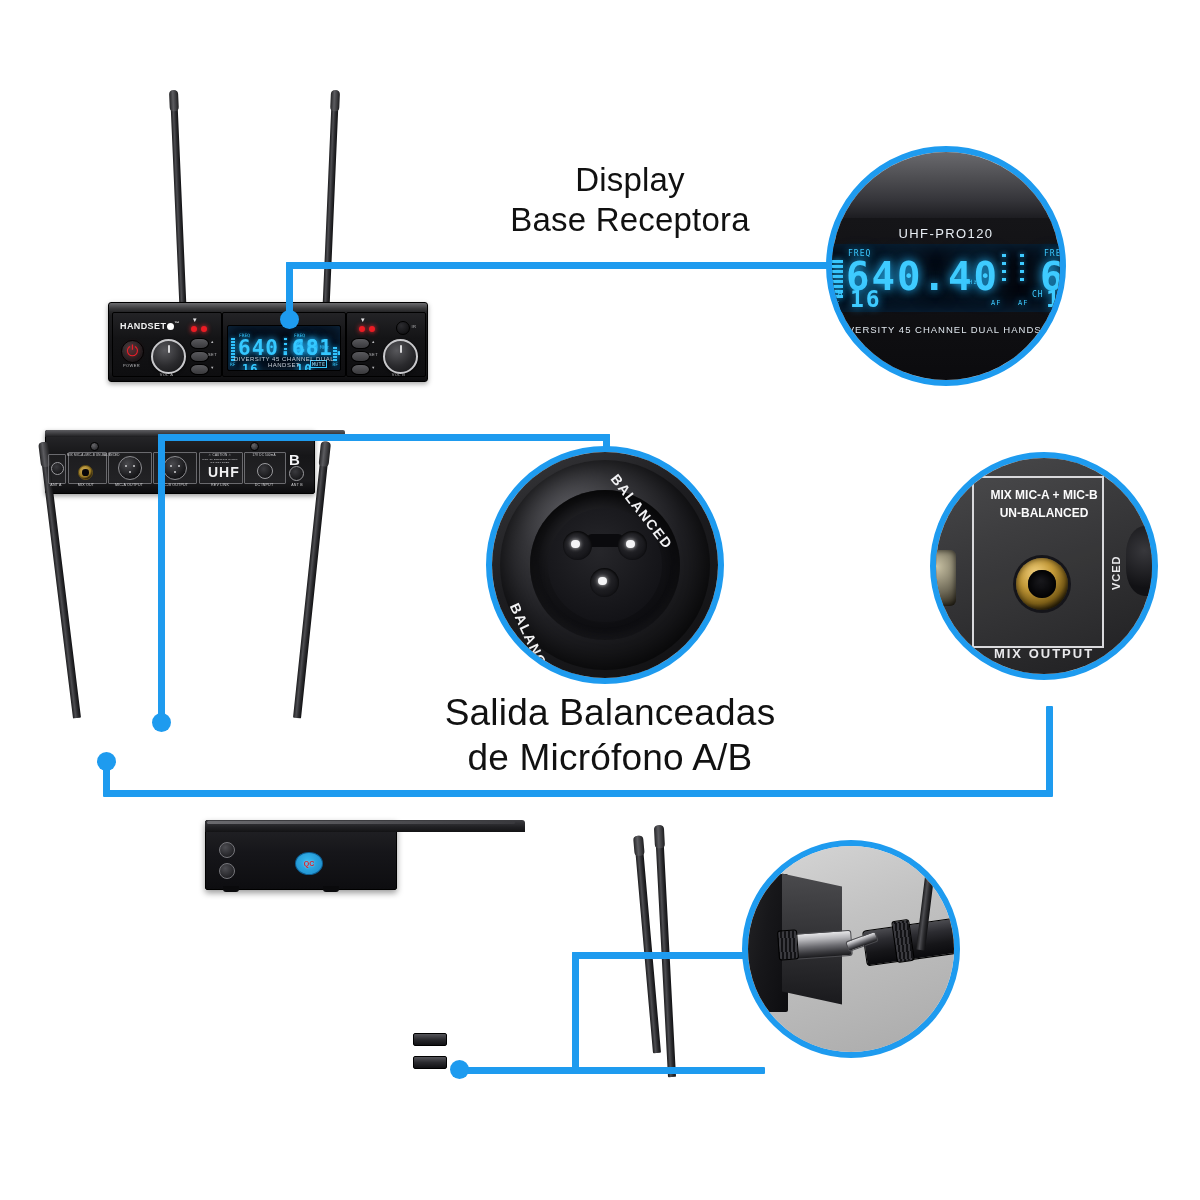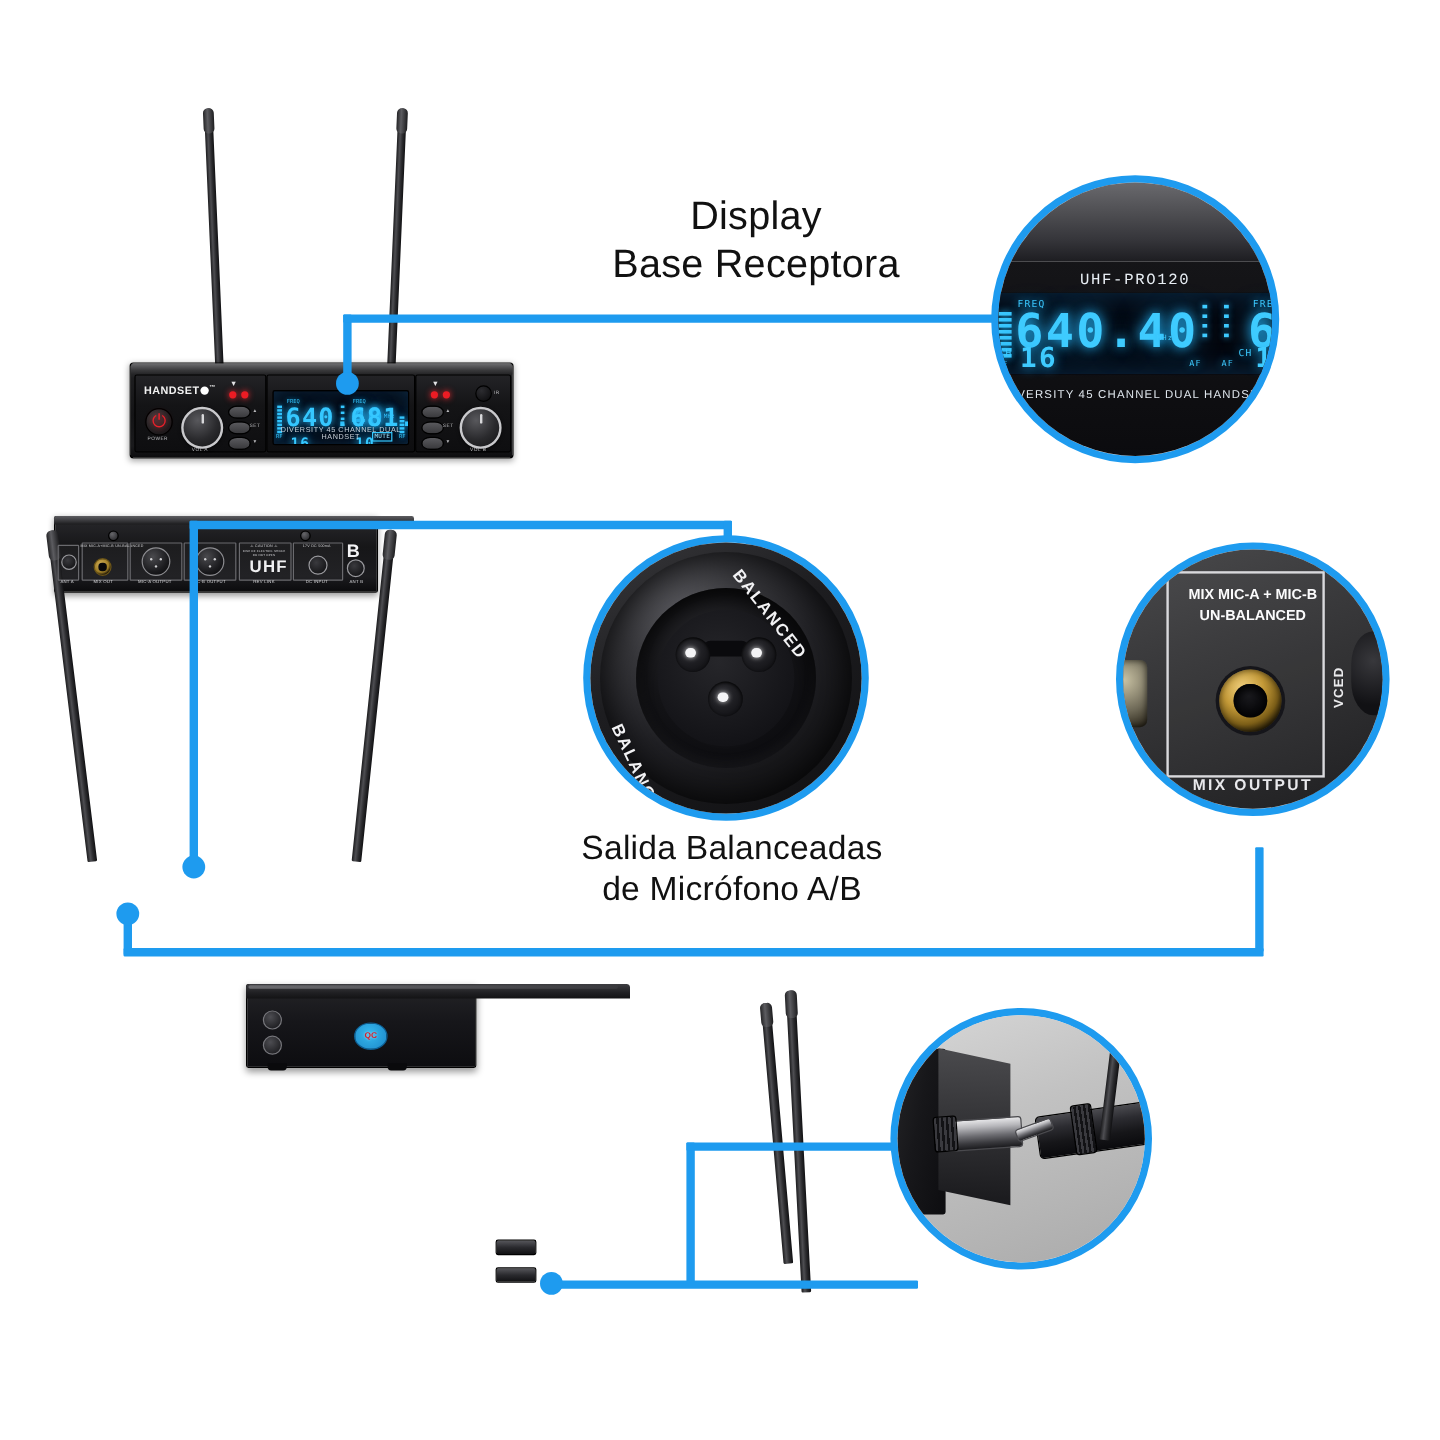--- a/index.html
+++ b/index.html
@@ -264,21 +264,21 @@
   <div class="dot" style="left:280px;top:310px;"></div>
 
   <div class="cap" style="left:455px;top:160px;width:350px;font-size:33px;">Display
 Base Receptora</div>
 
   <div class="callout" style="left:826px;top:146px;width:240px;height:240px;">
     <div class="calloutInner">
       <div class="zTopbar"></div>
       <div class="zFace"></div>
 
-      <div class="zModel" style="top:80px;font-family:Liberation Mono, monospace;">UHF-PRO120</div>
+      <div class="zModel" style="top:80px;">UHF-PRO120</div>
 
       <div class="zLcd" style="left:-30px;right:-30px;top:98px;height:68px;">
 
         <div class="zBars" style="left:36px;top:10px;width:11px;height:44px;">
           <i style="height:3px;width:11px;"></i>
             <i style="height:3px;width:11px;"></i>
             <i style="height:3px;width:11px;"></i>
           <i style="height:3px;width:11px;"></i>
             <i style="height:3px;width:11px;"></i>
             <i style="height:3px;width:11px;"></i>
@@ -393,21 +393,21 @@
       <div class="xlrIns" style="left:62px;top:62px;width:114px;height:114px;"></div>
       <div class="xlrKey" style="left:100px;top:88px;width:38px;height:13px;border-radius:6px;"></div>
       <div class="pinHole" style="left:77px;top:85px;width:29px;height:29px;"></div>
       <div class="pinHole" style="left:132px;top:85px;width:29px;height:29px;"></div>
       <div class="pinHole" style="left:104px;top:122px;width:29px;height:29px;"></div>
       <div class="balTxt" style="left:128px;top:22px;font-size:14px;transform:rotate(52deg);transform-origin:0 50%;">BALANCED</div>
       <div class="balTxt" style="left:28px;top:150px;font-size:14px;transform:rotate(65deg);transform-origin:0 50%;">BALANCED</div>
     </div>
   </div>
 
-  <div class="cap" style="left:395px;top:690px;width:430px;font-size:28px;text-align:center;">Salida Balanceadas
+  <div class="cap" style="left:395px;top:690px;width:430px;font-size:37px;text-align:center;">Salida Balanceadas
 de Micrófono A/B</div>
 
   <div class="callout" style="left:930px;top:452px;width:228px;height:228px;">
     <div class="calloutInner">
       <div class="mixScene"></div>
       <div class="mixPlate" style="left:42px;top:24px;width:128px;height:168px;"></div>
       <div class="mixTxt" style="top:36px;font-size:12px;">MIX MIC-A + MIC-B</div>
       <div class="mixTxt" style="top:54px;font-size:12px;">UN-BALANCED</div>
       <div class="mixJack" style="left:86px;top:106px;width:52px;height:52px;"></div>
       <div class="mixOutTxt" style="top:194px;font-size:13px;">MIX OUTPUT</div>

